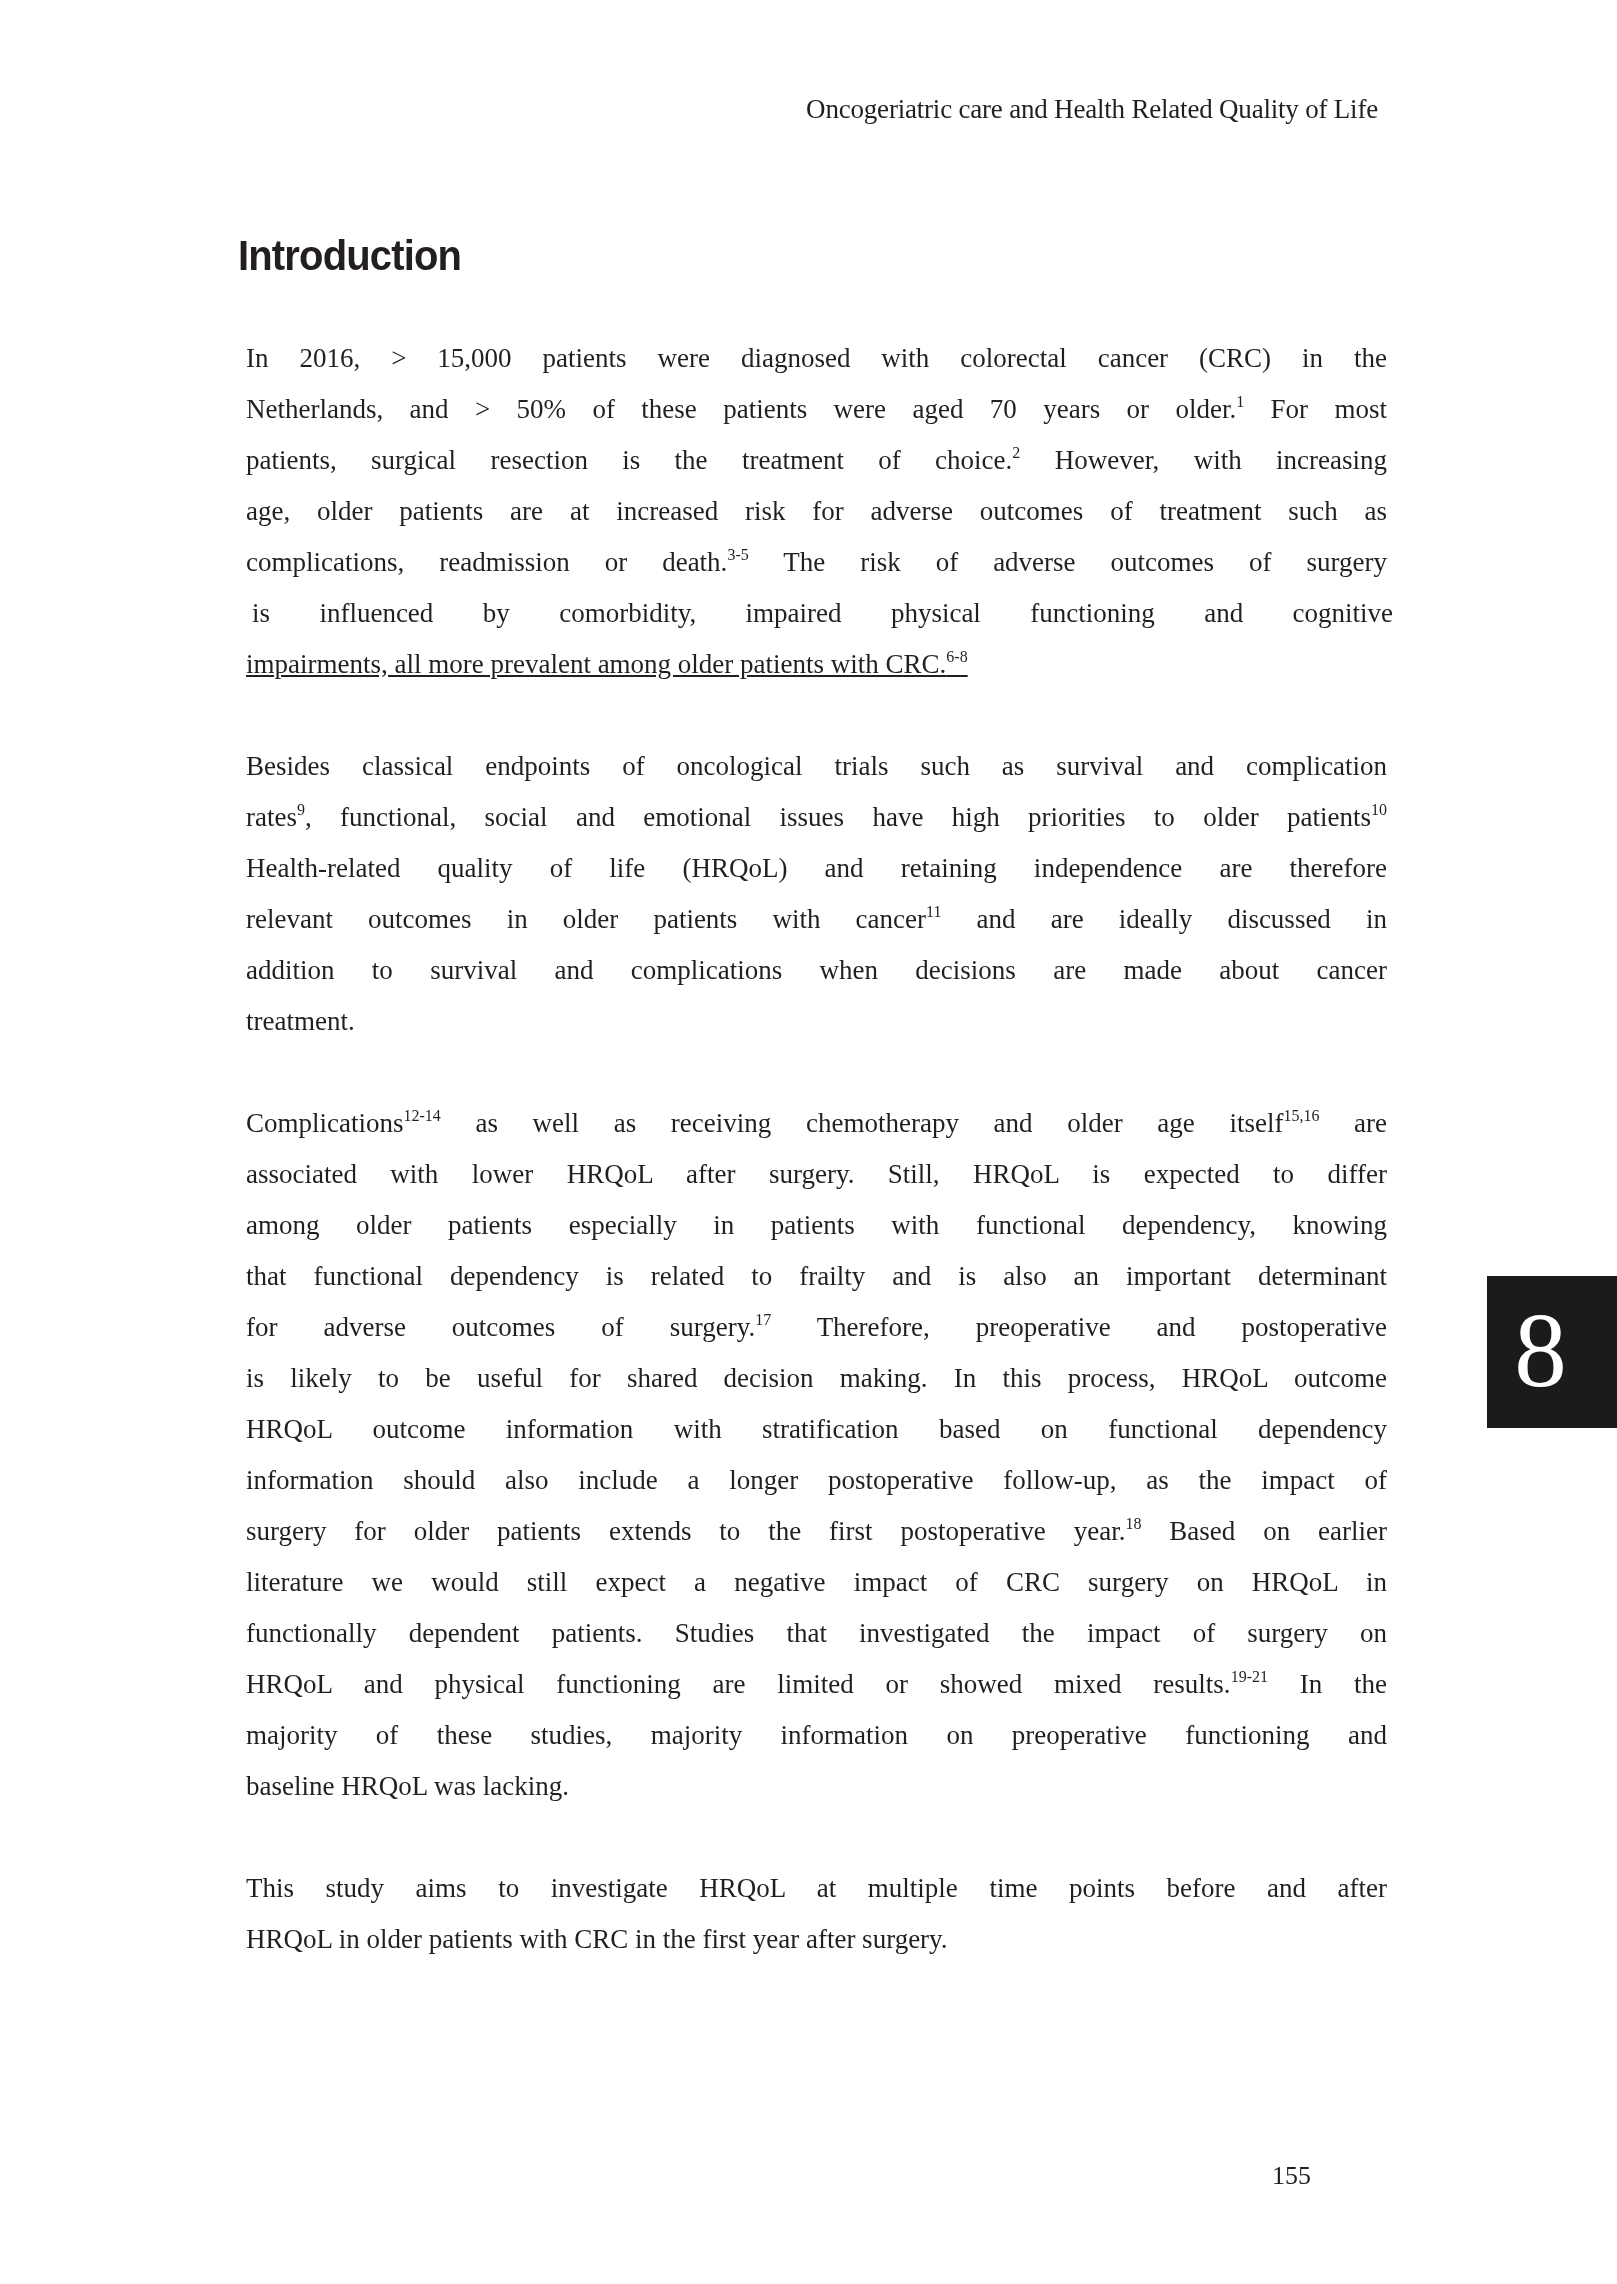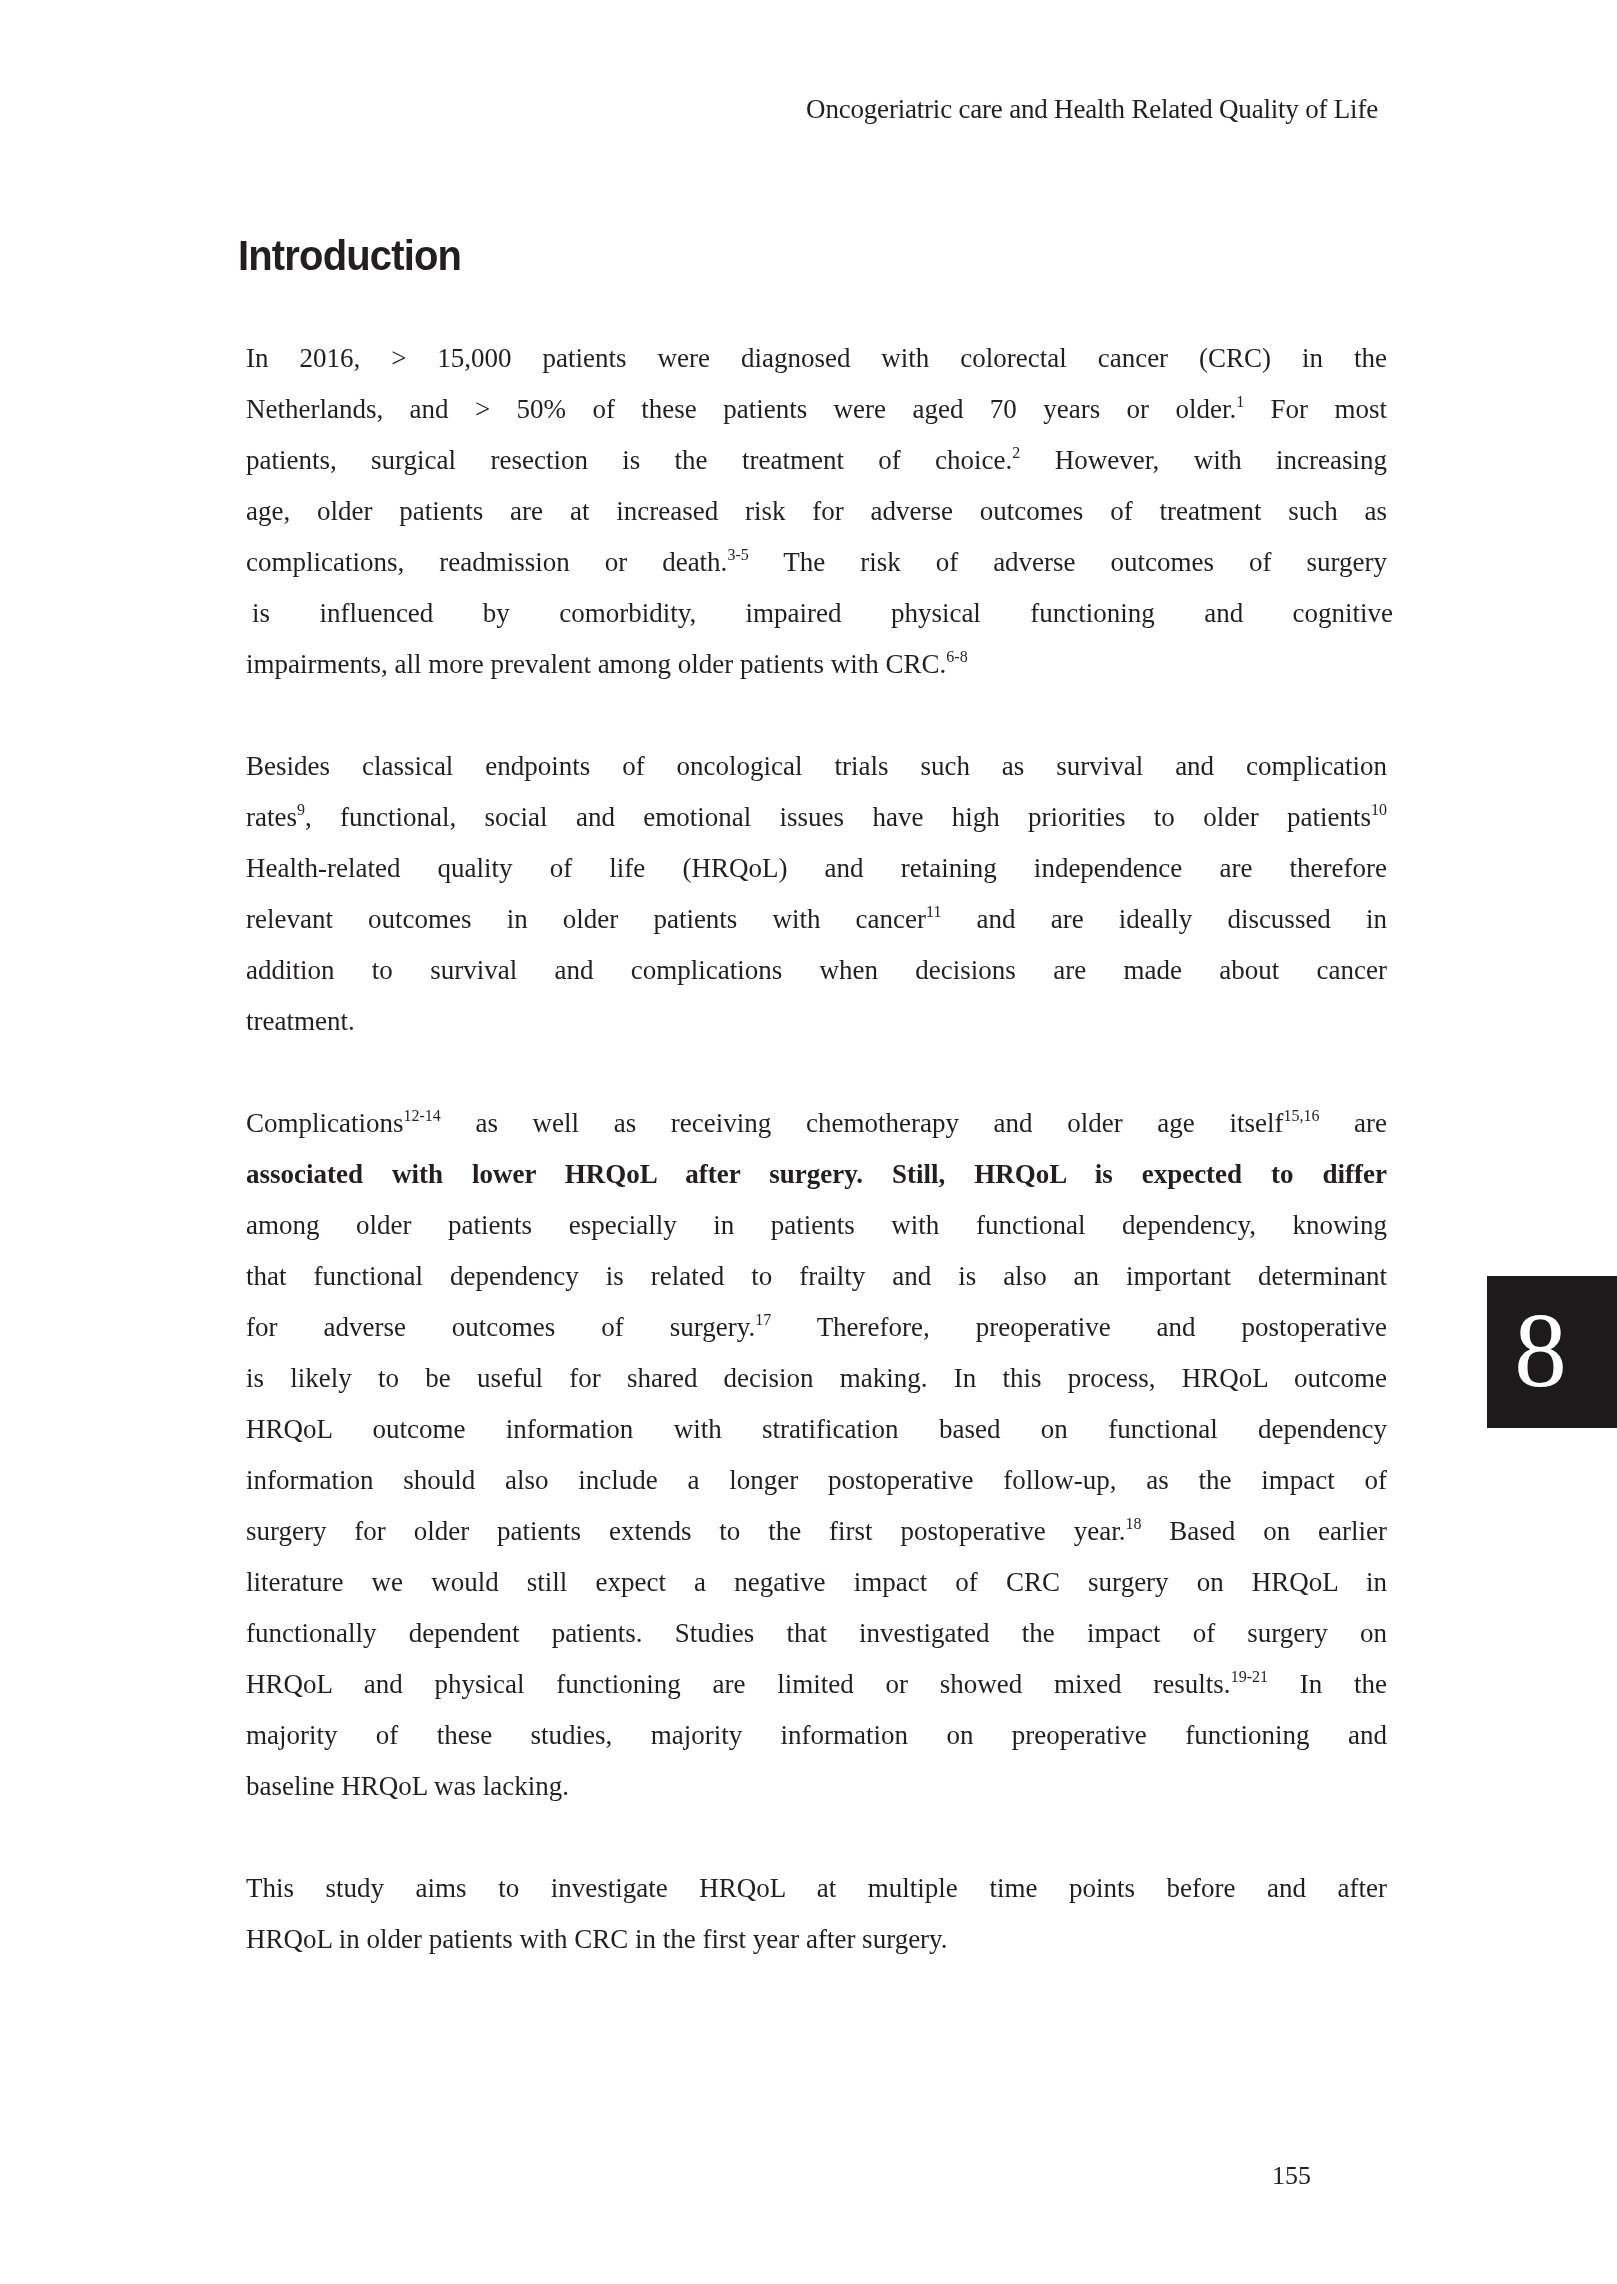--- a/index.html
+++ b/index.html
@@ -51,33 +51,33 @@
 <h2 class="heading">Introduction</h2>
 
 <div class="body-text" id="body-text">
     <p class="para">
       <span class="line"><span class="fit" style="white-space: normal;">In 2016, &gt; 15,000 patients were diagnosed with colorectal cancer (CRC) in the</span></span>
       <span class="line"><span class="fit" style="white-space: normal;">Netherlands, and &gt; 50% of these patients were aged 70 years or older.<sup>1</sup> For most</span></span>
       <span class="line"><span class="fit" style="white-space: normal;">patients, surgical resection is the treatment of choice.<sup>2</sup> However, with increasing</span></span>
       <span class="line"><span class="fit" style="white-space: normal;">age, older patients are at increased risk for adverse outcomes of treatment such as</span></span>
       <span class="line"><span class="fit" style="white-space: normal;">complications, readmission or death.<sup>3-5</sup> The risk of adverse outcomes of surgery</span></span>
       <span class="line"><span class="fit" style="white-space: normal; margin-left: 6px;">is influenced by comorbidity, impaired physical functioning and cognitive</span></span>
-      <span class="line last"><span class="fit" style="white-space: normal;">impairments, all more prevalent among older patients with CRC.<sup>6-8</sup></span></span>
+      <span class="line last"><span class="fit" style="white-space: normal; text-decoration: underline;">impairments, all more prevalent among older patients with CRC.<sup>6-8</sup></span></span>
     </p>
     <p class="para">
       <span class="line"><span class="fit" style="white-space: normal;">Besides classical endpoints of oncological trials such as survival and complication</span></span>
       <span class="line"><span class="fit" style="white-space: normal;">rates<sup>9</sup>, functional, social and emotional issues have high priorities to older patients<sup>10</sup></span></span>
       <span class="line"><span class="fit" style="white-space: normal;">Health-related quality of life (HRQoL) and retaining independence are therefore</span></span>
       <span class="line"><span class="fit" style="white-space: normal;">relevant outcomes in older patients with cancer<sup>11</sup> and are ideally discussed in</span></span>
       <span class="line"><span class="fit" style="white-space: normal;">addition to survival and complications when decisions are made about cancer</span></span>
       <span class="line last"><span class="fit" style="white-space: normal;">treatment.</span></span>
     </p>
     <p class="para">
       <span class="line"><span class="fit" style="white-space: normal;">Complications<sup>12-14</sup> as well as receiving chemotherapy and older age itself<sup>15,16</sup> are</span></span>
-      <span class="line"><span class="fit" style="white-space: normal; font-weight: bold;">associated with lower HRQoL after surgery. Still, HRQoL is expected to differ</span></span>
+      <span class="line"><span class="fit" style="white-space: normal;">associated with lower HRQoL after surgery. Still, HRQoL is expected to differ</span></span>
       <span class="line"><span class="fit" style="white-space: normal;">among older patients especially in patients with functional dependency, knowing</span></span>
       <span class="line"><span class="fit" style="white-space: normal;">that functional dependency is related to frailty and is also an important determinant</span></span>
       <span class="line"><span class="fit" style="white-space: normal;">for adverse outcomes of surgery.<sup>17</sup> Therefore, preoperative and postoperative</span></span>
       <span class="line"><span class="fit" style="white-space: normal;">is likely to be useful for shared decision making. In this process, HRQoL outcome</span></span>
       <span class="line"><span class="fit" style="white-space: normal;">HRQoL outcome information with stratification based on functional dependency</span></span>
       <span class="line"><span class="fit" style="white-space: normal;">information should also include a longer postoperative follow-up, as the impact of</span></span>
       <span class="line"><span class="fit" style="white-space: normal;">surgery for older patients extends to the first postoperative year.<sup>18</sup> Based on earlier</span></span>
       <span class="line"><span class="fit" style="white-space: normal;">literature we would still expect a negative impact of CRC surgery on HRQoL in</span></span>
       <span class="line"><span class="fit" style="white-space: normal;">functionally dependent patients. Studies that investigated the impact of surgery on</span></span>
       <span class="line"><span class="fit" style="white-space: normal;">HRQoL and physical functioning are limited or showed mixed results.<sup>19-21</sup> In the</span></span>

